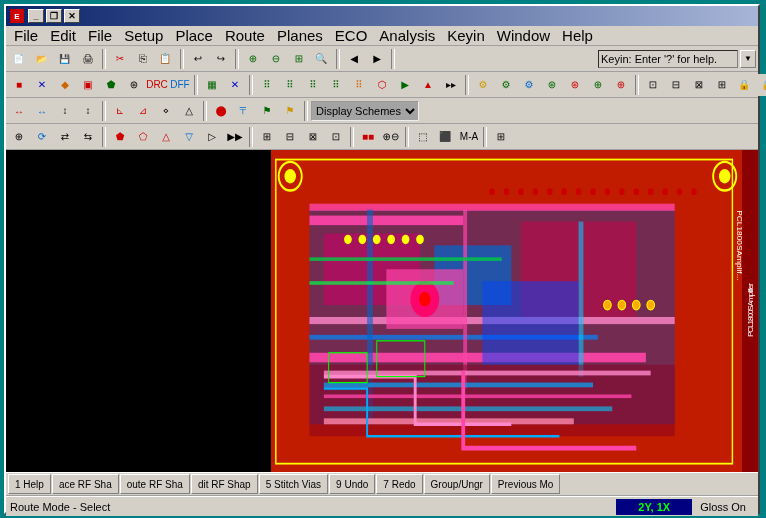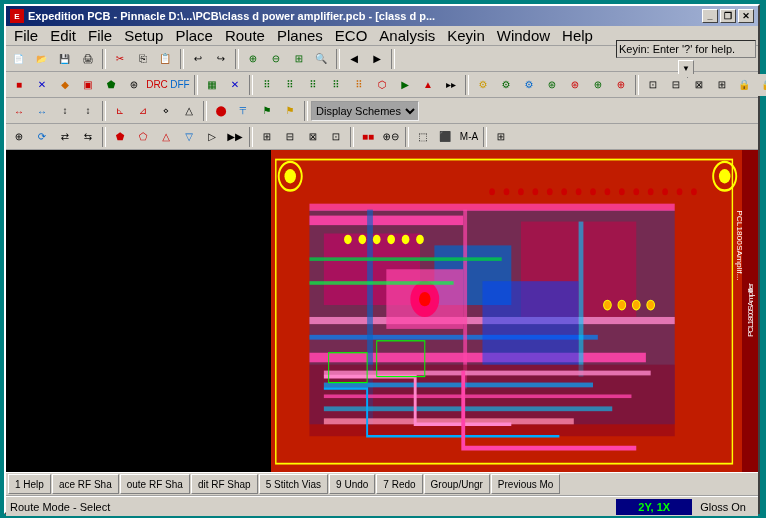--- a/index.html
+++ b/index.html
@@ -121,21 +121,20 @@
       margin: 0 2px;
       flex-shrink: 0;
     }
 
     
     #keyin-box {
       margin-left: auto;
       display: flex;
       align-items: center;
       gap: 2px;
-      flex-direction: column;
     }
     #keyin-input {
       width: 140px;
       height: 18px;
       background: #d4d0c8;
       border: 1px inset #808080;
       font-size: 11px;
       padding: 0 2px;
     }
     #keyin-dropdown {
@@ -276,21 +275,20 @@
   </style>
 </head>
 <body>
 
 <div id="main-window">
 
   <div id="title-bar">
     <div id="title-bar-icon">
       <span style="color:white;font-weight:bold;font-size:8px;">E</span>
     </div>
-    <span id="title-text">Expedition PCB - Pinnacle  D:\...\PCB\class d power amplifier.pcb - [class d p...</span>
     <div id="title-buttons">
       <div class="title-btn">_</div>
       <div class="title-btn">❐</div>
       <div class="title-btn">✕</div>
     </div>
   </div>
 
   <div id="menu-bar">
       <span class="menu-item">File</span>
       <span class="menu-item">Edit</span>

